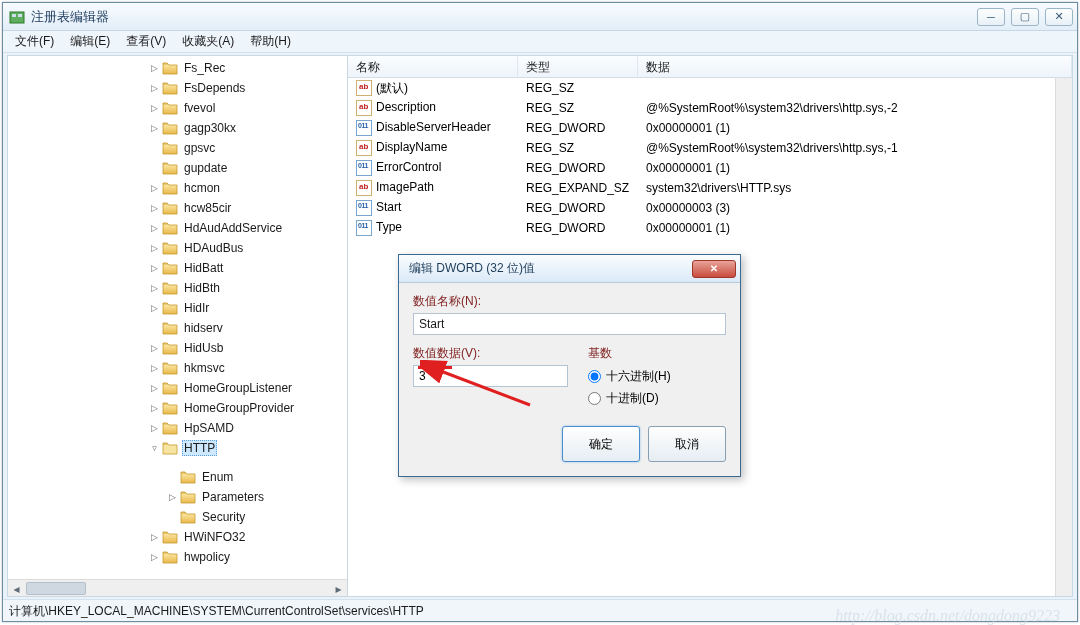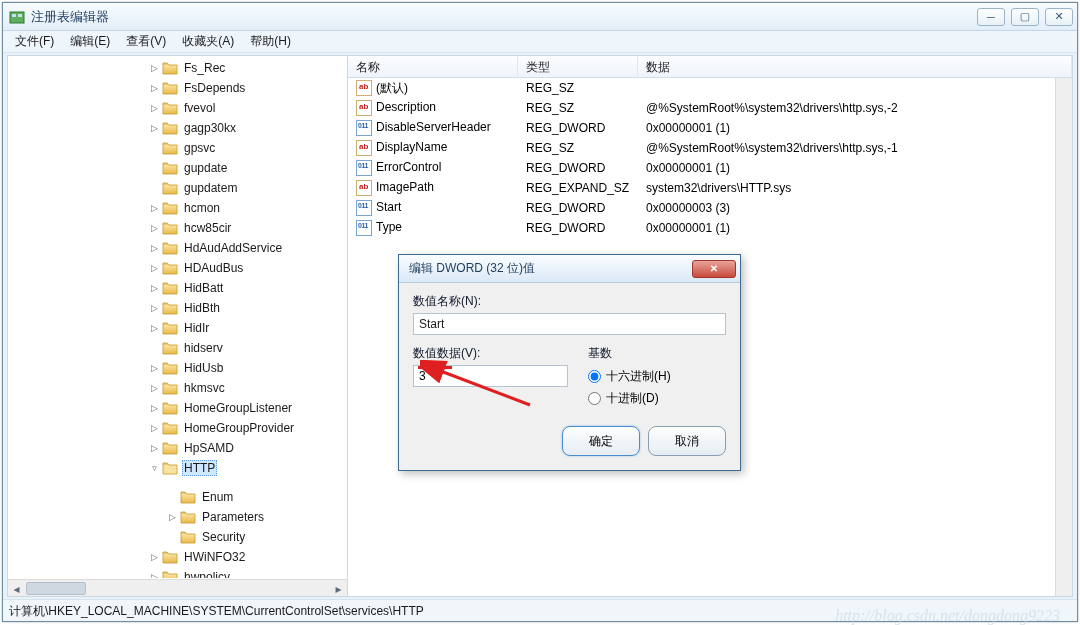--- a/index.html
+++ b/index.html
@@ -48,31 +48,31 @@
 
 .statusbar { height: 22px; background: #f1f6fb; border-top: 1px solid #d4e2ee; padding: 3px 6px; color: #1a1a1a; position: relative; }
 .watermark { position: absolute; right: 20px; bottom: 0px; color: #ccd7e0; font-size: 16px; font-style: italic; opacity: 0.65; font-family: Georgia, serif; }
 
 
 .dialog { position: absolute; left: 398px; top: 254px; width: 343px; border: 1px solid #3b6a92; background: #f0f0f0; box-shadow: 3px 3px 8px rgba(0,0,0,0.25); }
 .dlg-title { height: 28px; background: linear-gradient(#fafdff,#dbe9f7); display: flex; align-items: center; padding: 0 4px 0 10px; border-bottom: 1px solid #b8cad9; }
 .dlg-title span { flex: 1; color: #1d3c5a; font-size: 12px; }
 .dlg-close { width: 44px; height: 18px; background: linear-gradient(#e9a49a,#c84c3d); border: 1px solid #a03628; border-radius: 3px; display: flex; align-items: center; justify-content: center; color: #fff; font-size: 10px; font-weight: bold; }
 .dlg-body { padding: 10px 14px 14px 14px; }
-.dlg-label { color: #0f172a; margin-bottom: 3px; display: block; }
+.dlg-label { color: #7f1d1d; margin-bottom: 3px; display: block; }
 .dlg-input { width: 100%; border: 1px solid #b5c4d2; background: #fff; padding: 3px 5px; margin-bottom: 10px; font-size: 12px; }
 .dlg-input.ro { color: #1a1a1a; }
 .dlg-row { display: flex; gap: 20px; justify-content: flex-end; }
 .dlg-col-left { width: 155px; }
 .dlg-col-right { flex: 1; }
 .fieldset-title { margin-bottom: 6px; }
 .radio-row { display: flex; align-items: center; gap: 5px; margin-bottom: 5px; }
 .radio-row input { margin: 0; }
 .dlg-buttons { display: flex; justify-content: flex-end; gap: 8px; margin-top: 14px; }
-.dlg-btn { width: 78px; height: 30px; border: 1px solid #8a9eb1; background: linear-gradient(#fefefe,#e6edf3); border-radius: 8px; display: flex; align-items: center; justify-content: center; cursor: default; }
+.dlg-btn { width: 78px; height: 36px; border: 1px solid #8a9eb1; background: linear-gradient(#fefefe,#e6edf3); border-radius: 3px; display: flex; align-items: center; justify-content: center; cursor: default; }
 .dlg-btn.primary { border-color: #4a8dcf; box-shadow: 0 0 2px #7fb6e8; }
 .underline-red { position: absolute; height: 3px; background: #e02020; }
 
 
 .arrow-ann { position: absolute; pointer-events: none; }
 </style>
 </head>
 <body>
 
 <svg width="0" height="0" style="position:absolute">
@@ -153,28 +153,20 @@
               </svg></span>
             <span class="tree-label">gpsvc</span>
           </div>
           <div class="tree-row" style="padding-left: 139px;">
             <span class="expander"></span>
             <span class="folder"><svg viewBox="0 0 16 14">
                 <path d="M1 3 L6 3 L7 4 L15 4 L15 13 L1 13 Z" fill="url(#fg)" stroke="#c79a2e" stroke-width="0.8"></path>
                 <path d="M1 3 L1 2 L5 2 L6 3" fill="#e8c86a" stroke="#c79a2e" stroke-width="0.8"></path>
               </svg></span>
             <span class="tree-label">gupdate</span>
-          </div>
-          <div class="tree-row" style="padding-left: 139px;">
-            <span class="expander"></span>
-            <span class="folder"><svg viewBox="0 0 16 14">
-                <path d="M1 3 L6 3 L7 4 L15 4 L15 13 L1 13 Z" fill="url(#fg)" stroke="#c79a2e" stroke-width="0.8"></path>
-                <path d="M1 3 L1 2 L5 2 L6 3" fill="#e8c86a" stroke="#c79a2e" stroke-width="0.8"></path>
-              </svg></span>
-            <span class="tree-label">gupdatem</span>
           </div>
           <div class="tree-row" style="padding-left: 139px;">
             <span class="expander">▷</span>
             <span class="folder"><svg viewBox="0 0 16 14">
                 <path d="M1 3 L6 3 L7 4 L15 4 L15 13 L1 13 Z" fill="url(#fg)" stroke="#c79a2e" stroke-width="0.8"></path>
                 <path d="M1 3 L1 2 L5 2 L6 3" fill="#e8c86a" stroke="#c79a2e" stroke-width="0.8"></path>
               </svg></span>
             <span class="tree-label">hcmon</span>
           </div>
           <div class="tree-row" style="padding-left: 139px;">

